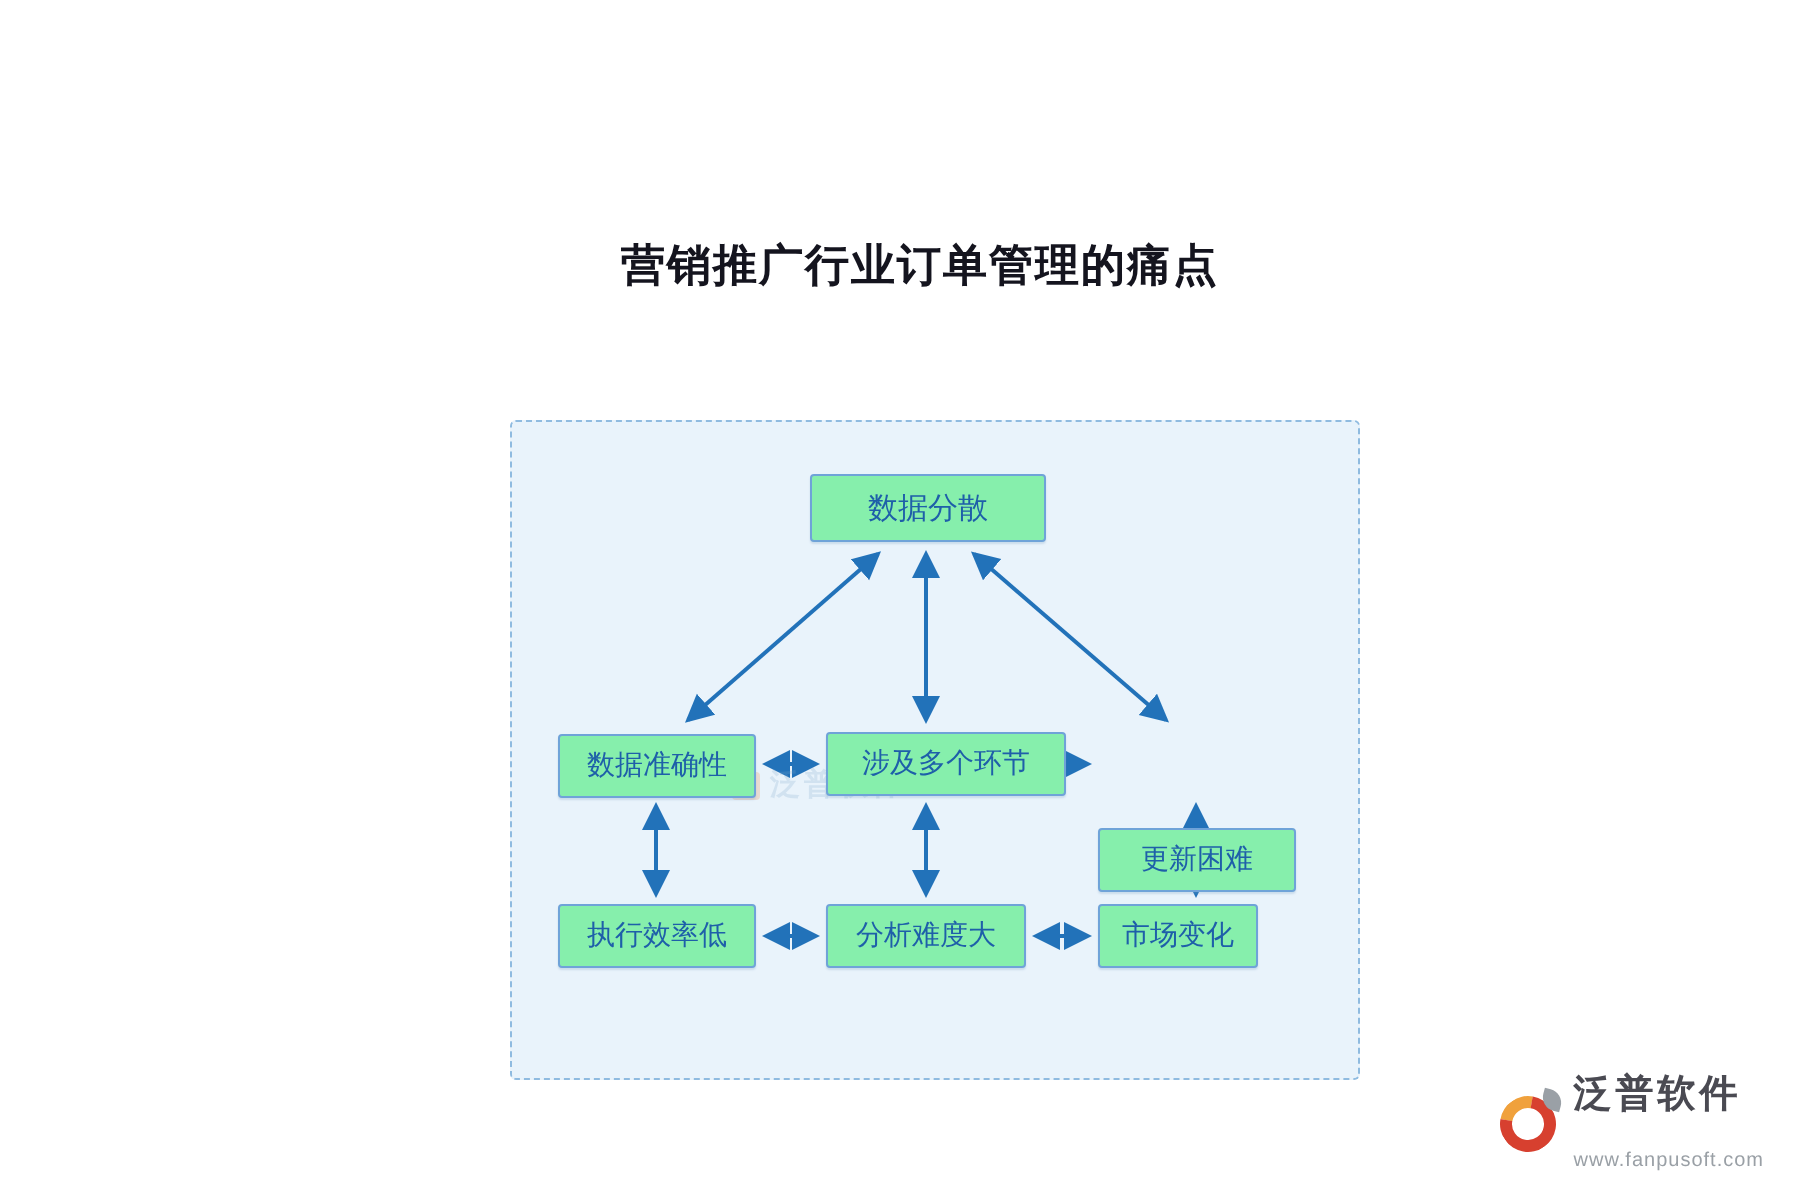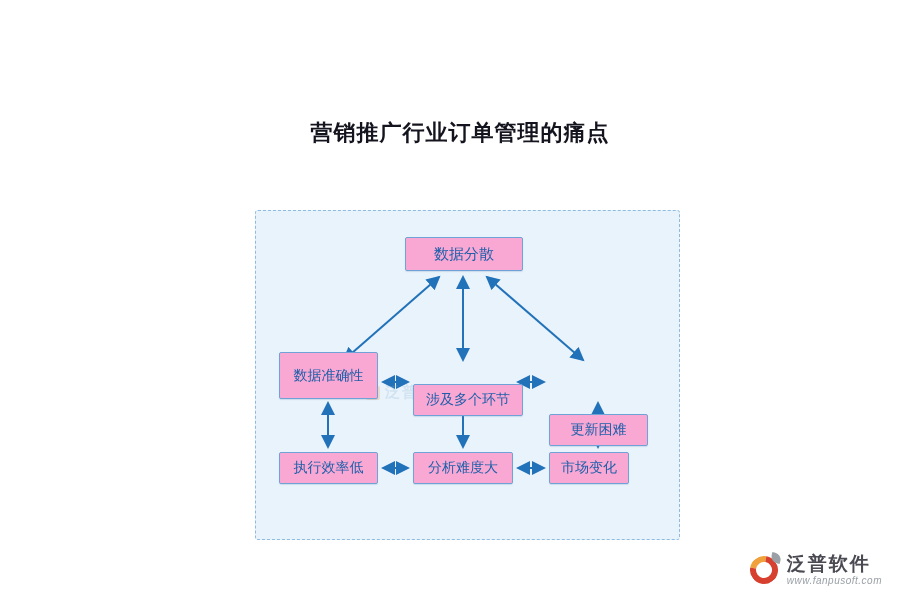--- a/index.html
+++ b/index.html
@@ -14,28 +14,28 @@
     font-size:22px;font-weight:bold;color:#14141e;letter-spacing:1px;
   }
   .diagram-panel{
     position:absolute;left:255px;top:210px;width:425px;height:330px;
     background:#e9f3fb;border:1px dashed #8fbbe0;border-radius:3px;
     box-sizing:border-box;
   }
   .arrow-layer{position:absolute;left:0;top:0;width:425px;height:330px;}
   .node{
     position:absolute;box-sizing:border-box;
-    background:#f9a8d4;border:1px solid #6fa3d8;border-radius:2px;
+    background:#86efac;border:1px solid #6fa3d8;border-radius:2px;
     color:#1e5fa9;font-size:14px;text-align:center;
     display:flex;align-items:center;justify-content:center;
     box-shadow:0 1px 1px rgba(110,150,190,.25);
   }
   .n-top{left:149px;top:26px;width:118px;height:34px;font-size:15px;}
-  .n-mid-left{left:23px;top:141px;width:99px;height:47px;}
-  .n-mid-center{left:157px;top:173px;width:110px;height:32px;}
+  .n-mid-left{left:23px;top:156px;width:99px;height:32px;}
+  .n-mid-center{left:157px;top:155px;width:120px;height:32px;}
   .n-mid-right{left:293px;top:155px;width:99px;height:32px;margin-top:48px;}
   .n-bot-left{left:23px;top:241px;width:99px;height:32px;}
   .n-bot-center{left:157px;top:241px;width:100px;height:32px;}
   .n-bot-right{left:293px;top:241px;width:80px;height:32px;}
   .watermark{
     position:absolute;left:110px;top:172px;display:flex;align-items:center;gap:5px;
     opacity:.22;pointer-events:none;
   }
   .watermark .wm-block{width:14px;height:14px;background:#e88a3a;border-radius:2px;}
   .watermark .wm-text{color:#7fa8cc;font-size:15px;font-weight:bold;letter-spacing:2px;}
@@ -47,21 +47,21 @@
     position:absolute;inset:1px;border-radius:50%;
     border:6px solid #d7402f;border-top-color:#f0a13c;border-left-color:#d7402f;
     transform:rotate(-35deg);box-sizing:border-box;
   }
   .logo-icon .leaf{
     position:absolute;right:-2px;top:-2px;width:10px;height:10px;
     background:#9aa0a6;border-radius:0 70% 0 70%;transform:rotate(15deg);
   }
   .logo-texts{display:flex;flex-direction:column;line-height:1.05;}
   .logo-brand{font-size:19px;font-weight:bold;color:#4a4a52;letter-spacing:2px;}
-  .logo-url{font-size:10px;color:#9aa0a6;letter-spacing:.5px;margin-top:2px;font-style:italic;}
+  .logo-url{font-size:10px;color:#9aa0a6;letter-spacing:.5px;margin-top:18px;}
 </style>
 </head>
 <body>
 
 <div class="stage">
 
   <div class="page-title">营销推广行业订单管理的痛点</div>
 
   <div class="diagram-panel">
 

